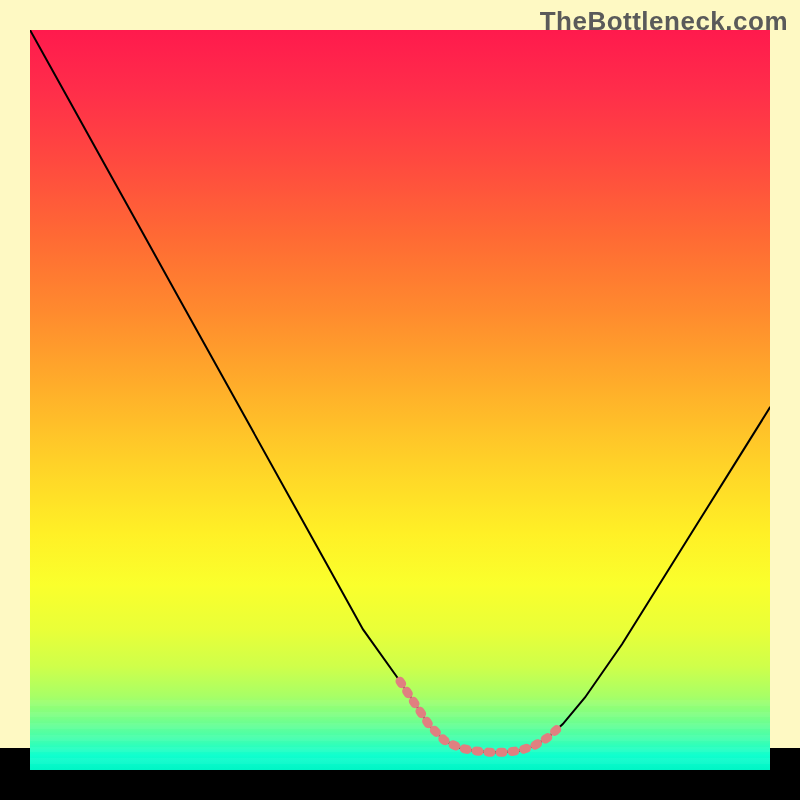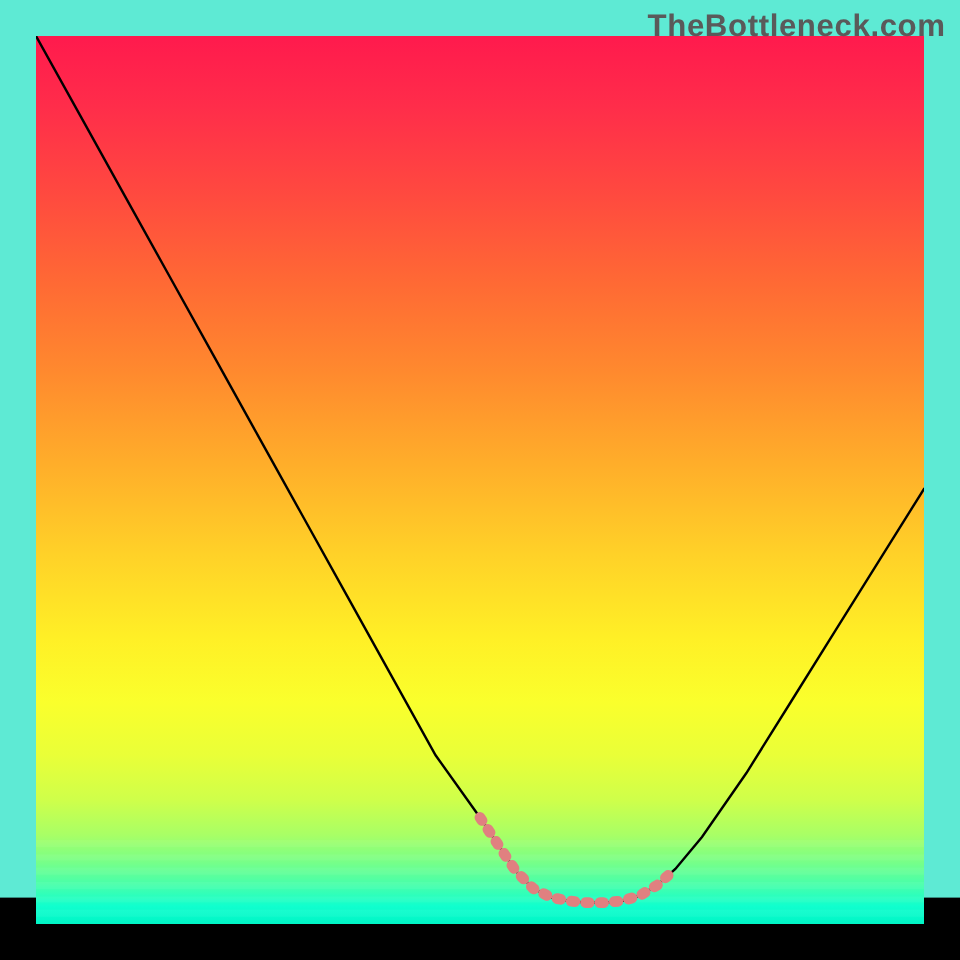--- a/index.html
+++ b/index.html
@@ -1,21 +1,21 @@
 <!DOCTYPE html>
 <html><head>
 <meta charset="utf-8">
 <style>
   * { margin: 0; padding: 0; box-sizing: border-box; }
   html, body { width: 800px; height: 800px; overflow: hidden; background: #000; }
   .chart-container {
     position: relative;
     width: 800px;
     height: 748px;
-    background: #5eead4;
+    background: #fef9c3;
   }
   .watermark {
     position: absolute;
     top: 6px;
     right: 12px;
     font-family: Arial, sans-serif;
     font-size: 26px;
     font-weight: 600;
     color: #5a5a5a;
     letter-spacing: 0.5px;

